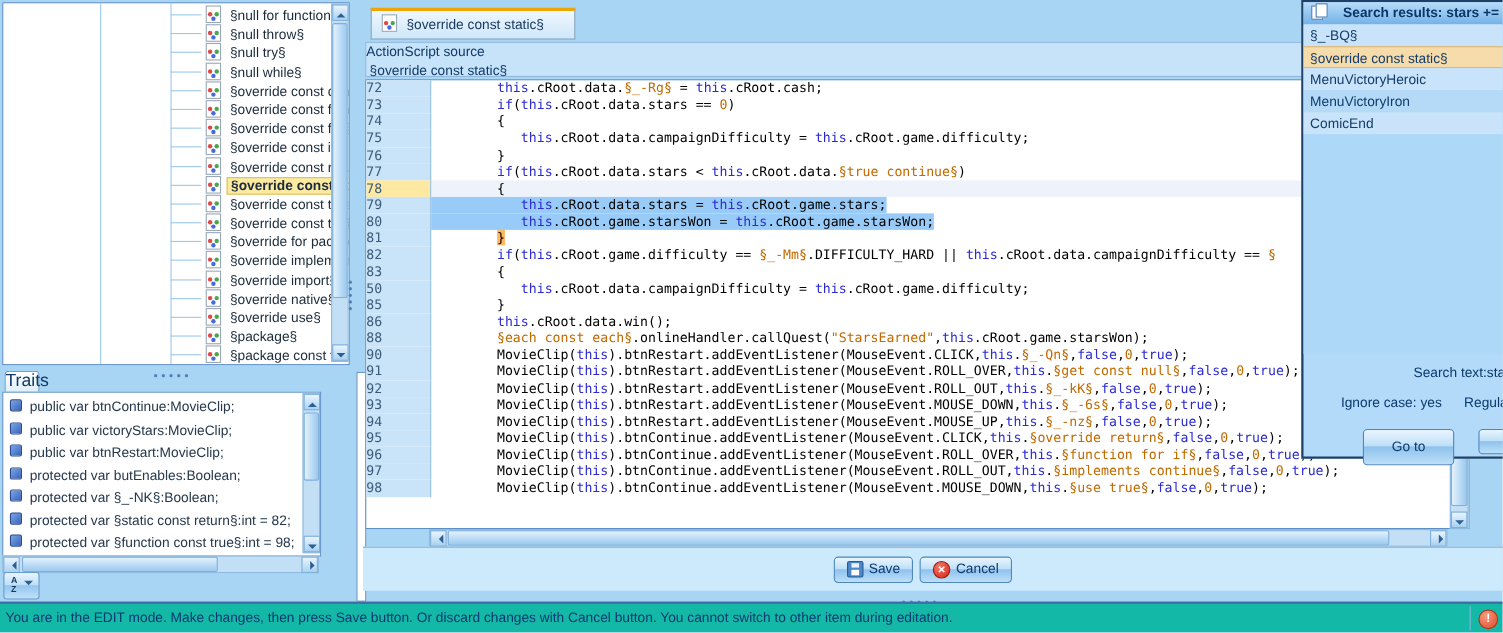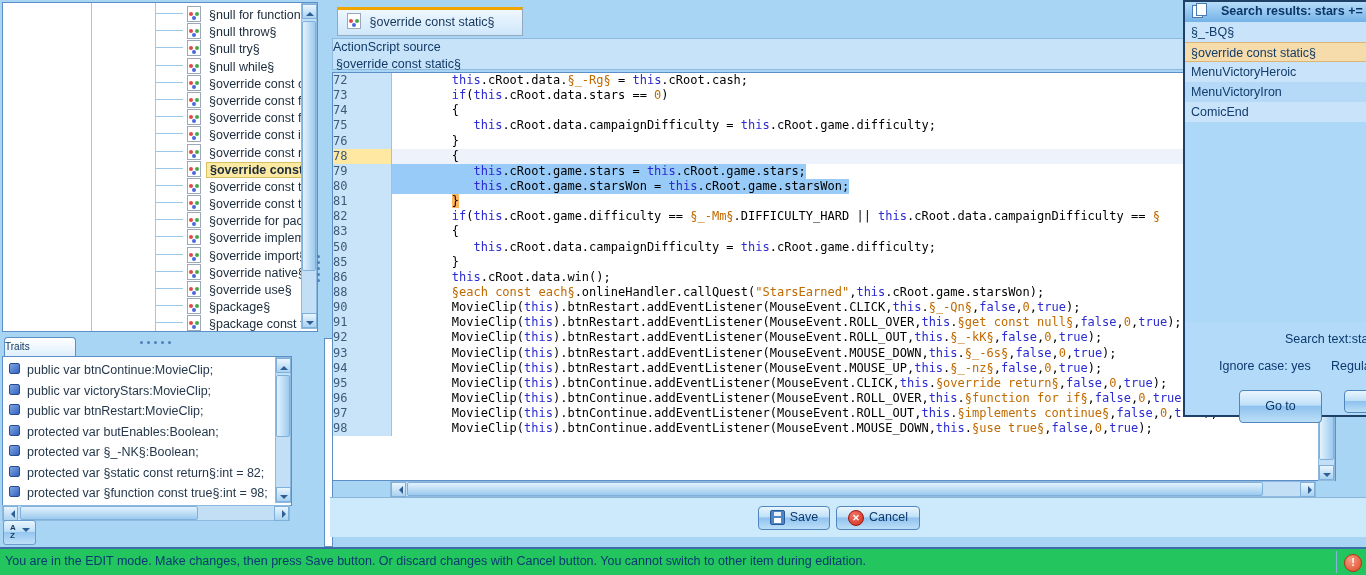--- a/index.html
+++ b/index.html
@@ -23,23 +23,23 @@
   .tree-row{position:relative;height:17.2px;line-height:17px;padding-left:184px;white-space:nowrap;cursor:default}
   .tree-row:before{content:"";position:absolute;left:152px;top:8px;width:28px;height:1px;background:#9cc8ec}
   .tree-label{font-size:12.5px;color:#1b2b3b;padding:0 3px}
   .tree-label.tsel{background:#fce9a2;border:1px solid #d9c060;font-weight:bold}
   .cls-icon{position:relative;display:inline-block;width:12px;height:14px;background:#fff;border:1px solid #9aa8b8;vertical-align:-3px;margin-right:5px}
   .cls-icon .dt{position:absolute;width:4px;height:4px;border-radius:50%}
   .cls-icon .dr{left:1px;top:5px;background:#e04848}
   .cls-icon .dg{left:7px;top:5px;background:#48a848}
   .cls-icon .db{left:4px;top:9px;background:#4868e0}
   
-  #traits-tab{left:4px;top:337px;width:72px;height:20px;background:linear-gradient(#ffffff,#ddeefb);
+  #traits-tab{left:4px;top:337px;width:32px;height:20px;background:linear-gradient(#ffffff,#ddeefb);
      border:1px solid #5d8fc7;border-bottom:none;border-radius:4px 4px 0 0;box-sizing:border-box;
-     font-size:10px;text-align:left;line-height:18px;color:#123a64}
+     font-size:16px;text-align:right;line-height:18px;color:#123a64}
   #traits-box{left:2px;top:356px;width:288px;height:148px;background:#fff;border:1px solid #5d8fc7;overflow:hidden}
   #traits-list{position:absolute;left:2px;top:3px;right:17px}
   .trait-row{height:20.5px;line-height:20px;font-size:12.5px;color:#25384c;white-space:nowrap}
   .trait-icon{display:inline-block;width:9px;height:9px;margin:0 7px 0 4px;border:1px solid #2a4a90;border-radius:2px;
       background:linear-gradient(135deg,#7da6e4,#3563bd)}
   #strip-panel{left:324px;top:338px;width:9px;height:209px;background:#fff;border:1px solid #5d8fc7;box-sizing:border-box}
   
   #sort-btn{left:3px;top:520px;width:33px;height:25px;background:linear-gradient(#eaf5fe 0%,#bfe0f8 45%,#95c6ef 50%,#bfe0f8 100%);
      border:1px solid #6a9cce;border-radius:3px;box-sizing:border-box;font-size:8px;font-weight:bold;color:#12395f;
      line-height:8px;padding:3px 0 0 6px;cursor:pointer}
@@ -85,21 +85,21 @@
   #search-title{position:absolute;left:0;top:0;right:0;height:20px;background:linear-gradient(#b7dcf8,#74b2e8);
      border-bottom:1px solid #4a7ab2;font-size:12.5px;font-weight:bold;color:#0c3668;line-height:19px;padding-left:36px}
   .icon-copy{position:absolute;left:7px;top:3px;width:9px;height:11px;background:#fff;border:1px solid #4a7ab2}
   .icon-copy:after{content:"";position:absolute;left:3px;top:-3px;width:9px;height:11px;background:#fff;border:1px solid #4a7ab2}
   #search-list{position:absolute;left:0;top:20px;right:0;height:300px;background:#aed8f8;overflow:hidden}
   .search-row{height:20px;line-height:20px;font-size:12.5px;color:#123c6c;padding-left:6px;box-sizing:border-box;cursor:default;white-space:nowrap}
   .sr-even{background:#c9e4fa}.sr-odd{background:#b5daf8}
   .sr-sel{background:#f6dcab;border-top:1px solid #d9b678;border-bottom:1px solid #d9b678}
   .dlg-label{position:absolute;font-size:12.5px;color:#0d3a6e;white-space:nowrap}
   
-  #status-bar{left:0;top:547px;width:1366px;height:28px;background:#22c55e;border-top:2px solid #3f6ea6;box-sizing:border-box}
+  #status-bar{left:0;top:547px;width:1366px;height:28px;background:#14b8a6;border-top:2px solid #3f6ea6;box-sizing:border-box}
   #status-msg{position:absolute;left:5px;top:0;line-height:25px;font-size:12.5px;color:#0b3a72;white-space:nowrap}
   #status-sep{position:absolute;left:1336px;top:2px;bottom:2px;width:1px;background:#89b4da}
   .icon-warn{position:absolute;left:1344px;top:5px;width:16px;height:16px;border-radius:50%;
      background:radial-gradient(circle at 35% 30%,#f59a80,#de4a28);border:1px solid #b23312}
   .icon-warn:after{content:"!";position:absolute;left:0;right:0;top:0;text-align:center;color:#fff;font-weight:bold;font-size:11px;line-height:15px}
 </style>
 </head>
 <body>
 
 <div class="abs" id="tree-box">
@@ -179,22 +179,23 @@
 <div class="abs" id="src-header">ActionScript source</div>
 <div class="abs" id="script-name">§override const static§</div>
 
 <div class="abs" id="code-box">
   <div id="code-lines">
       <div class="code-row"><span class="gut">72</span><span class="cl"><span class="tp">        </span><span class="tk">this</span><span class="tp">.cRoot.data.</span><span class="to">§_-Rg§</span><span class="tp"> = </span><span class="tk">this</span><span class="tp">.cRoot.cash;</span></span></div>
       <div class="code-row"><span class="gut">73</span><span class="cl"><span class="tp">        </span><span class="tk">if</span><span class="tp">(</span><span class="tk">this</span><span class="tp">.cRoot.data.stars == </span><span class="to">0</span><span class="tp">)</span></span></div>
       <div class="code-row"><span class="gut">74</span><span class="cl"><span class="tp">        {</span></span></div>
       <div class="code-row"><span class="gut">75</span><span class="cl"><span class="tp">           </span><span class="tk">this</span><span class="tp">.cRoot.data.campaignDifficulty = </span><span class="tk">this</span><span class="tp">.cRoot.game.difficulty;</span></span></div>
       <div class="code-row"><span class="gut">76</span><span class="cl"><span class="tp">        }</span></span></div>
+      <div class="code-row"><span class="gut">77</span><span class="cl"><span class="tp">        </span><span class="tk">if</span><span class="tp">(</span><span class="tk">this</span><span class="tp">.cRoot.data.stars &lt; </span><span class="tk">this</span><span class="tp">.cRoot.data.</span><span class="to">§true continue§</span><span class="tp">)</span></span></div>
       <div class="code-row cur"><span class="gut">78</span><span class="cl"><span class="tp">        {</span></span></div>
-      <div class="code-row sel"><span class="gut">79</span><span class="cl"><span class="tp">           </span><span class="tk">this</span><span class="tp">.cRoot.game.stars = </span><span class="tk">this</span><span class="tp">.cRoot.game.stars;</span></span></div>
+      <div class="code-row sel"><span class="gut">79</span><span class="cl"><span class="tp">           </span><span class="tk">this</span><span class="tp">.cRoot.data.stars = </span><span class="tk">this</span><span class="tp">.cRoot.game.stars;</span></span></div>
       <div class="code-row sel"><span class="gut">80</span><span class="cl"><span class="tp">           </span><span class="tk">this</span><span class="tp">.cRoot.game.starsWon = </span><span class="tk">this</span><span class="tp">.cRoot.game.starsWon;</span></span></div>
       <div class="code-row"><span class="gut">81</span><span class="cl"><span class="tp">        </span><span class="tb">}</span></span></div>
       <div class="code-row"><span class="gut">82</span><span class="cl"><span class="tp">        </span><span class="tk">if</span><span class="tp">(</span><span class="tk">this</span><span class="tp">.cRoot.game.difficulty == </span><span class="to">§_-Mm§</span><span class="tp">.DIFFICULTY_HARD || </span><span class="tk">this</span><span class="tp">.cRoot.data.campaignDifficulty == </span><span class="to">§</span></span></div>
       <div class="code-row"><span class="gut">83</span><span class="cl"><span class="tp">        {</span></span></div>
       <div class="code-row"><span class="gut">50</span><span class="cl"><span class="tp">           </span><span class="tk">this</span><span class="tp">.cRoot.data.campaignDifficulty = </span><span class="tk">this</span><span class="tp">.cRoot.game.difficulty;</span></span></div>
       <div class="code-row"><span class="gut">85</span><span class="cl"><span class="tp">        }</span></span></div>
       <div class="code-row"><span class="gut">86</span><span class="cl"><span class="tp">        </span><span class="tk">this</span><span class="tp">.cRoot.data.win();</span></span></div>
       <div class="code-row"><span class="gut">88</span><span class="cl"><span class="tp">        </span><span class="to">§each const each§</span><span class="tp">.onlineHandler.callQuest(</span><span class="to">"StarsEarned"</span><span class="tp">,</span><span class="tk">this</span><span class="tp">.cRoot.game.starsWon);</span></span></div>
       <div class="code-row"><span class="gut">90</span><span class="cl"><span class="tp">        MovieClip(</span><span class="tk">this</span><span class="tp">).btnRestart.addEventListener(MouseEvent.CLICK,</span><span class="tk">this</span><span class="tp">.</span><span class="to">§_-Qn§</span><span class="tp">,</span><span class="tk">false</span><span class="tp">,</span><span class="to">0</span><span class="tp">,</span><span class="tk">true</span><span class="tp">);</span></span></div>
       <div class="code-row"><span class="gut">91</span><span class="cl"><span class="tp">        MovieClip(</span><span class="tk">this</span><span class="tp">).btnRestart.addEventListener(MouseEvent.ROLL_OVER,</span><span class="tk">this</span><span class="tp">.</span><span class="to">§get const null§</span><span class="tp">,</span><span class="tk">false</span><span class="tp">,</span><span class="to">0</span><span class="tp">,</span><span class="tk">true</span><span class="tp">);</span></span></div>

